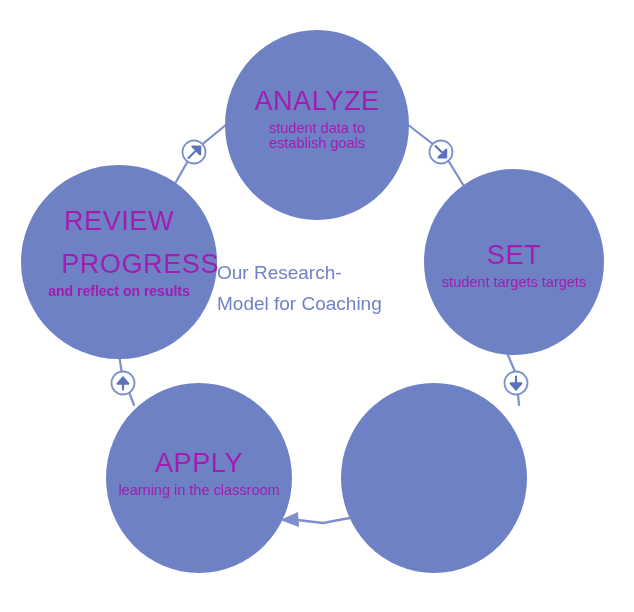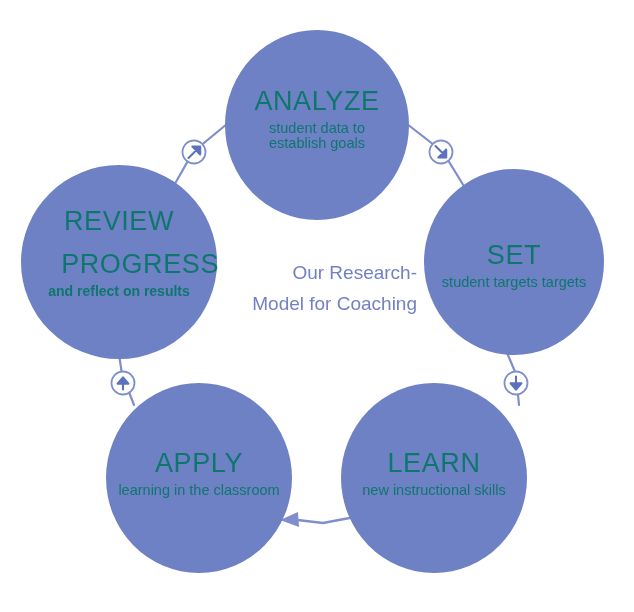--- a/index.html
+++ b/index.html
@@ -24,21 +24,21 @@
     position: absolute;
     left: 0;
     top: 0;
     width: 634px;
     height: 612px;
     display: block;
   }
   .node-text {
     position: absolute;
     text-align: center;
-    color: #0f766e;
+    color: #a21caf;
     pointer-events: none;
     line-height: 1.0;
   }
   .node-title {
     display: block;
     font-size: 27px;
     font-weight: 400;
     letter-spacing: 0.6px;
     white-space: nowrap;
   }
@@ -55,21 +55,21 @@
   }
   .node-sub-line {
     display: block;
     white-space: nowrap;
   }
   #center-caption {
     position: absolute;
     left: 217px;
     top: 258px;
     width: 200px;
-    text-align: right;
+    text-align: left;
     color: #7281c4;
     font-size: 19px;
     line-height: 1.62;
     font-weight: 400;
   }
   .cap-line { display: block; white-space: nowrap; }
 </style>
 </head>
 <body>
 
@@ -127,26 +127,20 @@
     </span>
   </div>
 
   <div class="node-text" style="left:414px; top:242px; width:200px;">
     <span class="node-title">SET</span>
     <span class="node-sub">
       <span class="node-sub-line">student targets targets</span>
     </span>
   </div>
 
-  <div class="node-text" style="left:334px; top:450px; width:200px;">
-    <span class="node-title">LEARN</span>
-    <span class="node-sub">
-      <span class="node-sub-line">new instructional skills</span>
-    </span>
-  </div>
 
   <div class="node-text" style="left:99px; top:450px; width:200px;">
     <span class="node-title">APPLY</span>
     <span class="node-sub">
       <span class="node-sub-line">learning in the classroom</span>
     </span>
   </div>
 
   <div class="node-text" style="left:19px; top:208px; width:200px;">
     <span class="node-title">REVIEW</span>

